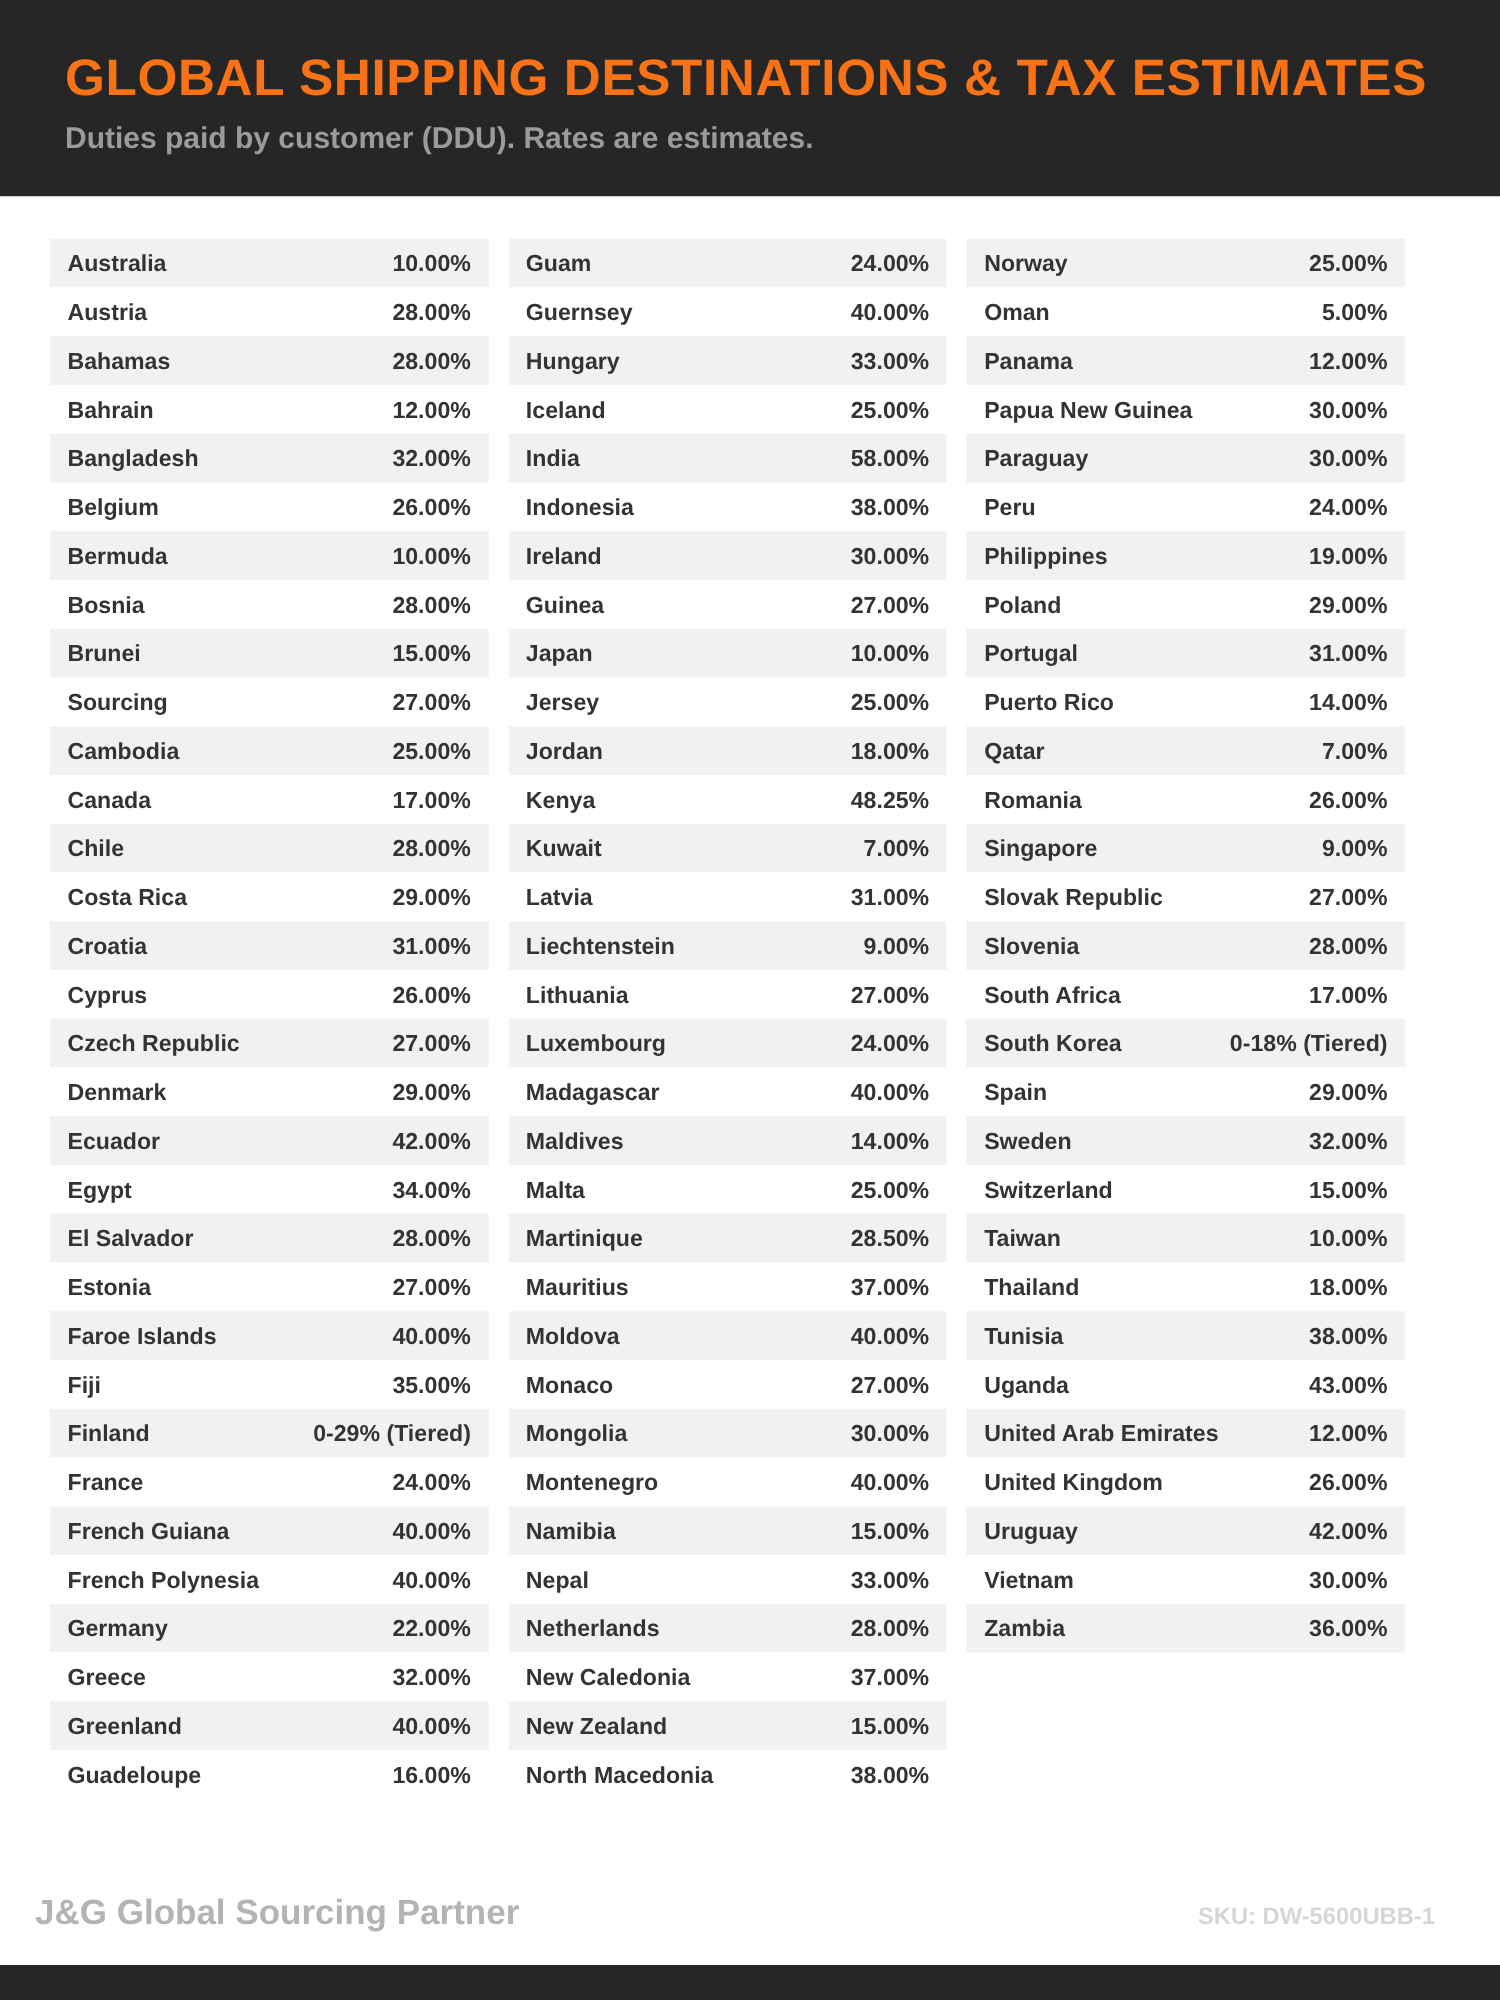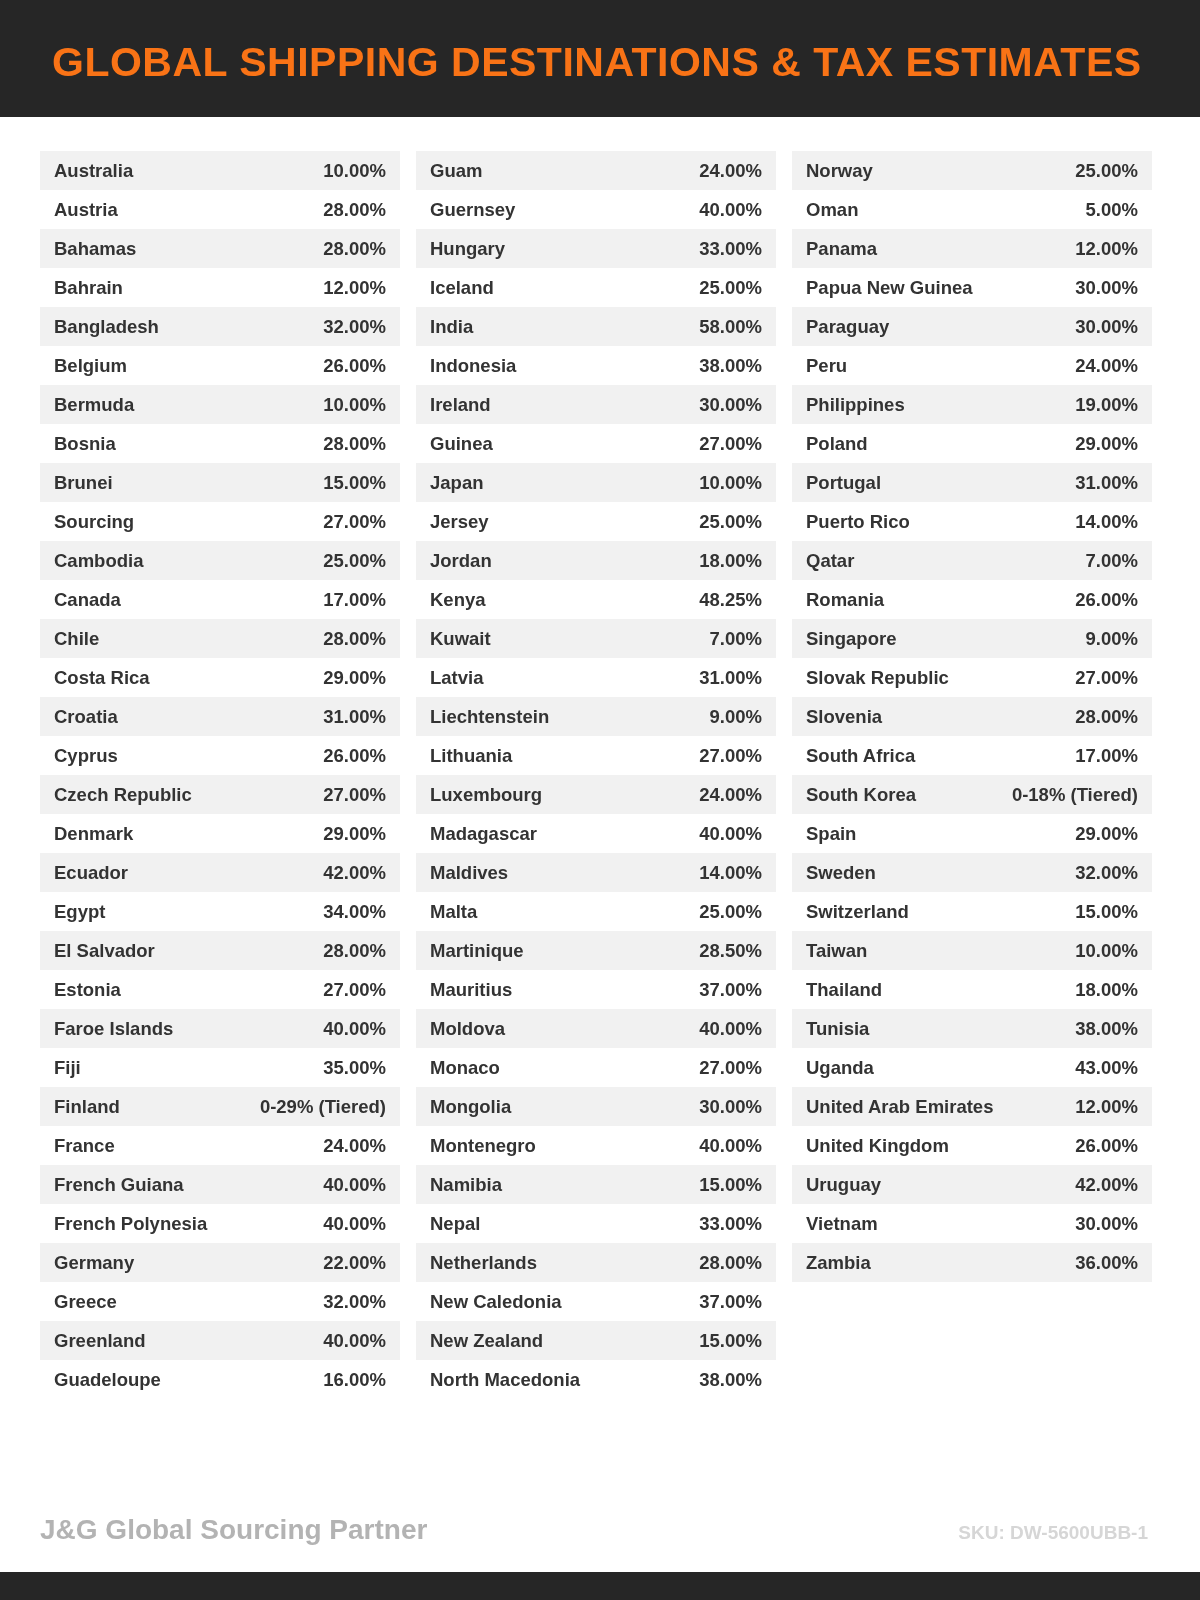--- a/index.html
+++ b/index.html
@@ -35,21 +35,21 @@
   }
   .header p{
     color:var(--subtitle-gray);
     font-size:24px;
     font-weight:700;
     margin-top:12px;
   }
   .columns{
     display:flex;
     gap:16px;
-    padding:34px 48px 0 40px;
+    padding:34px 76px 0 40px;
     align-items:flex-start;
   }
   .col{flex:1;min-width:0;}
   .row{
     display:flex;
     justify-content:space-between;
     align-items:center;
     height:39px;
     padding:0 14px;
     font-size:18.5px;
@@ -63,21 +63,21 @@
     overflow:hidden;
     text-overflow:ellipsis;
     padding-right:8px;
   }
   .row .rate{white-space:nowrap;}
   .footer{
     margin-top:auto;
     display:flex;
     justify-content:space-between;
     align-items:baseline;
-    padding:0 52px 26px 40px;
+    padding:0 52px 26px 28px;
   }
   .footer .brand{
     color:var(--footer-gray);
     font-size:28px;
     font-weight:800;
   }
   .footer .sku{
     color:var(--sku-gray);
     font-size:19px;
     font-weight:700;
@@ -87,20 +87,21 @@
     background:var(--header-bg);
   }
 </style>
 </head>
 <body>
 
 <div class="page">
 
   <header class="header">
     <h1>GLOBAL SHIPPING DESTINATIONS &amp; TAX ESTIMATES</h1>
+    <p>Duties paid by customer (DDU). Rates are estimates.</p>
   </header>
 
   <main class="columns">
     <div class="col">
         <div class="row">
           <span class="country">Australia</span>
           <span class="rate">10.00%</span>
         </div>
         <div class="row">
           <span class="country">Austria</span>

